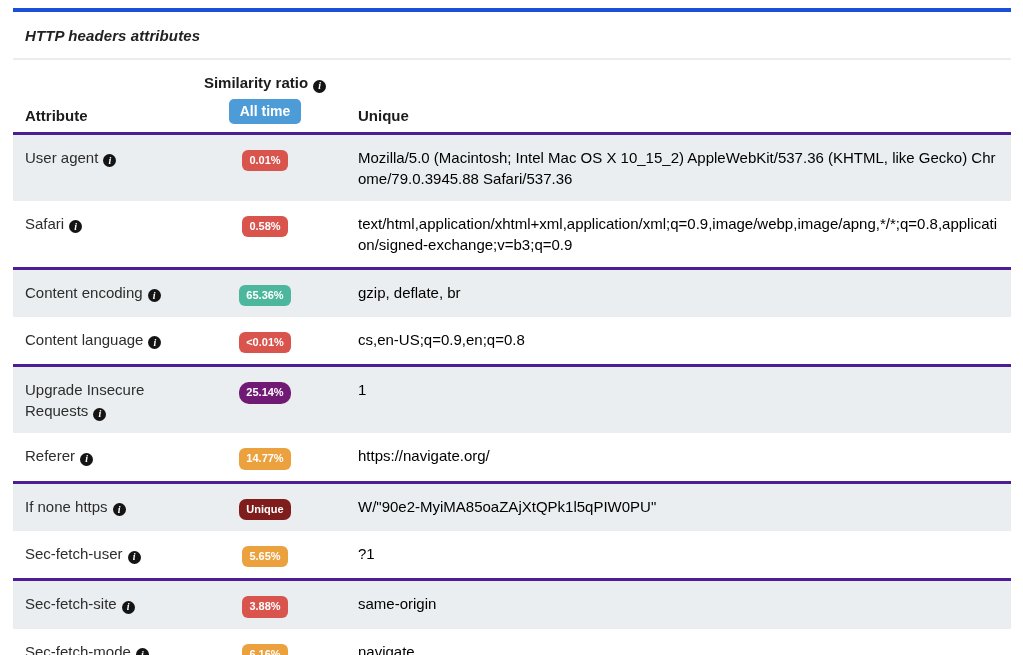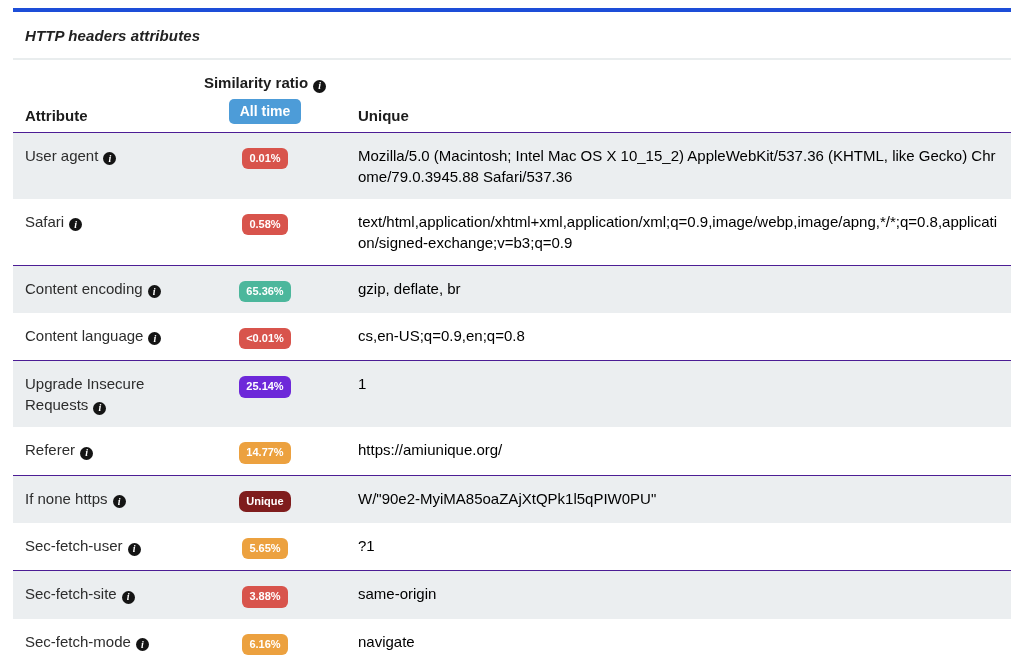--- a/index.html
+++ b/index.html
@@ -54,21 +54,21 @@
 
   
   .row {
     display: grid;
     grid-template-columns: 185px 110px 1fr;
     padding: 12px;
     align-items: start;
     font-size: 15px;
     line-height: 1.4;
   }
-  .row.striped { background: #ebeef0; border-top: 1px solid #4c1d95; }
+  .row.striped { background: #ebeef0; border-top: 3px solid #4c1d95; }
   .cell-attr { color: #2d2d2d; padding-right: 10px; }
   .cell-ratio { text-align: center; }
   .cell-value {
     padding-left: 38px;
     word-break: break-all;
     color: #000000;
   }
   .badge {
     display: inline-block;
     color: #fff;
@@ -157,33 +157,33 @@
       <span class="badge" style="background: rgb(216, 84, 76);">&lt;0.01%</span>
     </div>
     <div class="cell-value">cs,en-US;q=0.9,en;q=0.8</div>
   </div>
 
   <div class="row striped" style="background: rgb(235, 238, 240);">
     <div class="cell-attr">
       <span class="attr-text">Upgrade Insecure Requests</span><span class="info-icon">i</span>
     </div>
     <div class="cell-ratio">
-      <span class="badge" style="background: #6d28d9;">25.14%</span>
+      <span class="badge" style="background: #701a75; border-radius: 10px;">25.14%</span>
     </div>
     <div class="cell-value">1</div>
   </div>
 
   <div class="row">
     <div class="cell-attr">
       <span class="attr-text">Referer</span><span class="info-icon">i</span>
     </div>
     <div class="cell-ratio">
       <span class="badge" style="background: rgb(236, 161, 63);">14.77%</span>
     </div>
-    <div class="cell-value">https://amiunique.org/</div>
+    <div class="cell-value">https://navigate.org/</div>
   </div>
 
   <div class="row striped" style="background: rgb(235, 238, 240);">
     <div class="cell-attr">
       <span class="attr-text">If none https</span><span class="info-icon">i</span>
     </div>
     <div class="cell-ratio">
       <span class="badge" style="background: #7f1d1d; border-radius: 7px;">Unique</span>
     </div>
     <div class="cell-value">W/"90e2-MyiMA85oaZAjXtQPk1l5qPIW0PU"</div>

